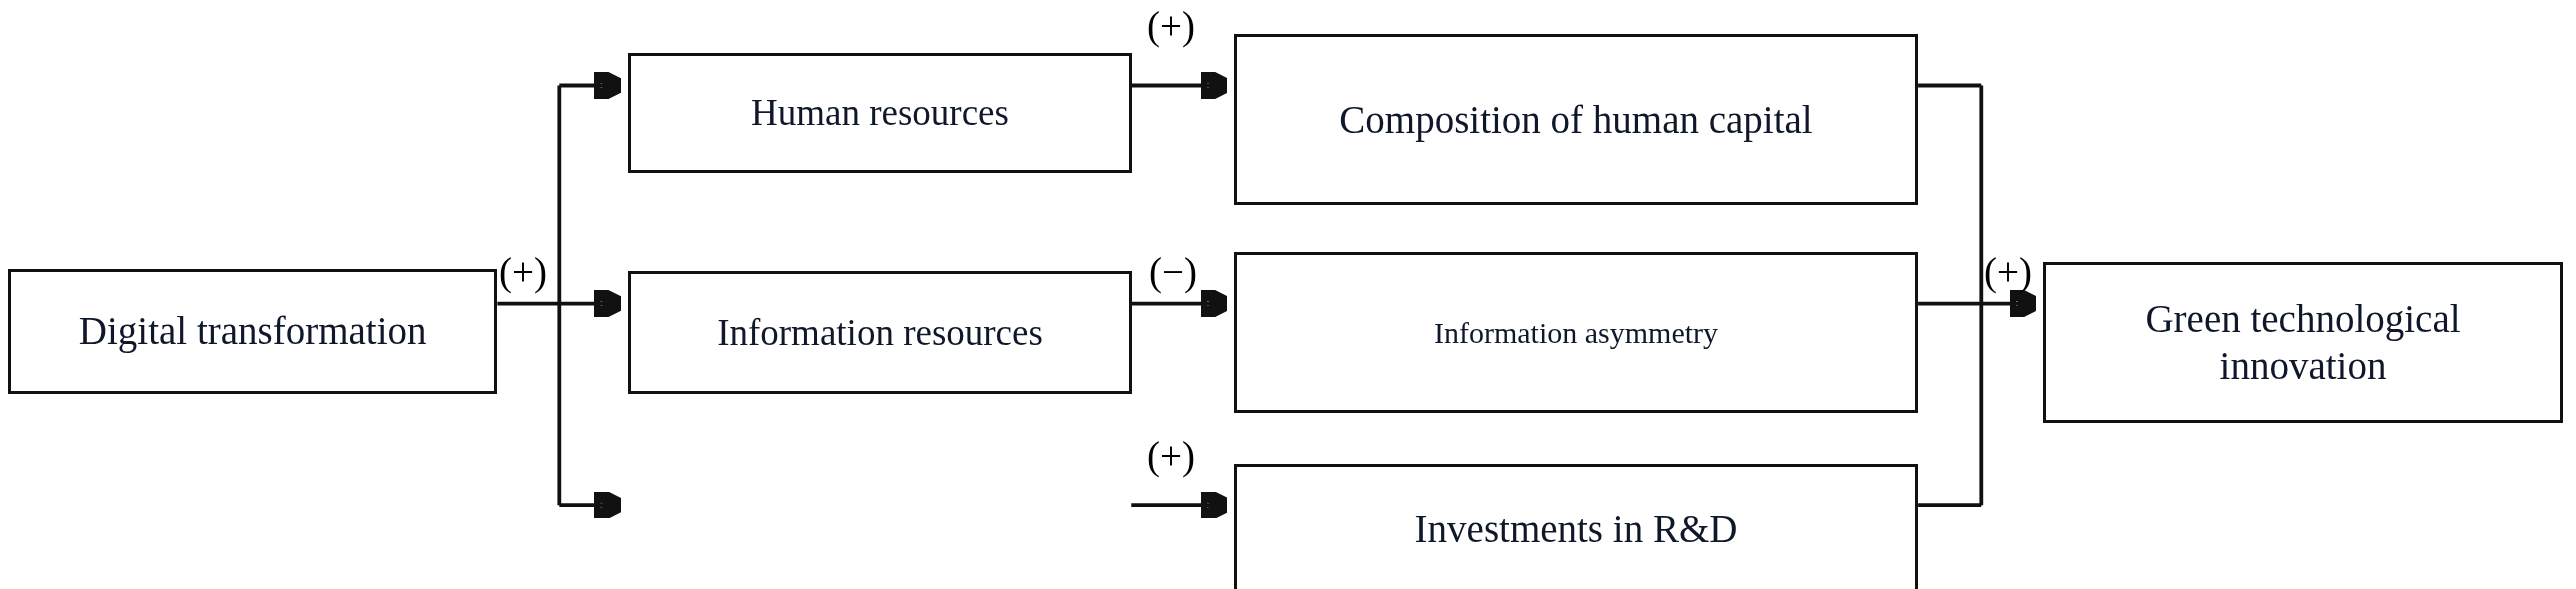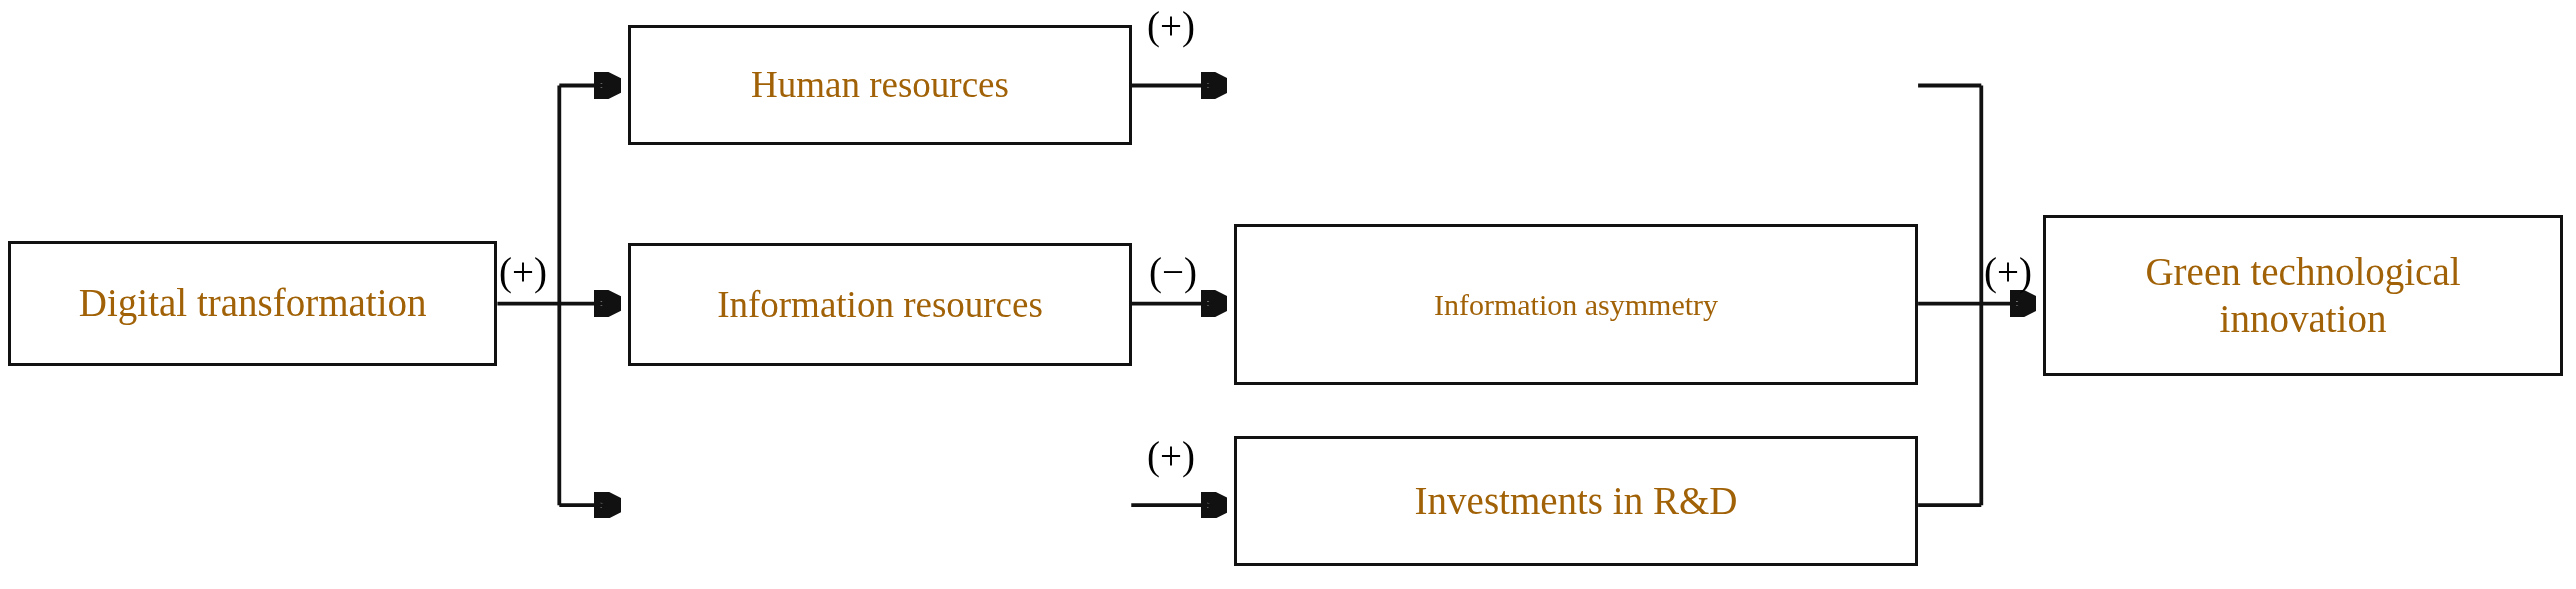--- a/index.html
+++ b/index.html
@@ -17,23 +17,24 @@
   }
   .node {
     position: absolute;
     box-sizing: border-box;
     border: 3.2px solid #111111;
     background: #ffffff;
     display: flex;
     align-items: center;
     justify-content: center;
     text-align: center;
-    color: #a16207;
+    color: #0f172a;
     line-height: 1.18;
     padding: 2.5px 8.8px;
+    margin-top: 28px;
   }
   .node-label {
     display: block;
     white-space: pre-line;
   }
   .sign {
     position: absolute;
     color: #000000;
     font-family: "Liberation Serif", "DejaVu Serif", serif;
     line-height: 1;
@@ -90,30 +91,33 @@
 
   <div class="node" style="left:628px; top:25px; width:504px; height:120px; font-size:37px;">
     <span class="node-label">Human resources</span>
   </div>
 
   <div class="node" style="left:628px; top:243px; width:504px; height:123px; font-size:37px;">
     <span class="node-label">Information resources</span>
   </div>
 
 
+  <div class="node" style="left:1234px; top:6.3px; width:684px; height:171px; font-size:39px;">
+    <span class="node-label">Composition of human capital</span>
+  </div>
 
   <div class="node" style="left:1234px; top:224px; width:684px; height:161px; font-size:30px;">
     <span class="node-label">Information asymmetry</span>
   </div>
 
   <div class="node" style="left:1234px; top:436px; width:684px; height:130px; font-size:39px;">
     <span class="node-label">Investments in R&amp;D</span>
   </div>
 
-  <div class="node" style="left:2043px; top:215px; width:520px; height:161px; font-size:39px;">
+  <div class="node" style="left:2043px; top:234px; width:520px; height:161px; font-size:39px;">
     <span class="node-label">Green technological
 innovation</span>
   </div>
 
   <span class="sign" style="left:499px; top:252px; font-size:39px;">(+)</span>
 
   <span class="sign" style="left:1147px; top:6.3px; font-size:39px;">(+)</span>
 
   <span class="sign" style="left:1149px; top:252px; font-size:39px;">(−)</span>
 

